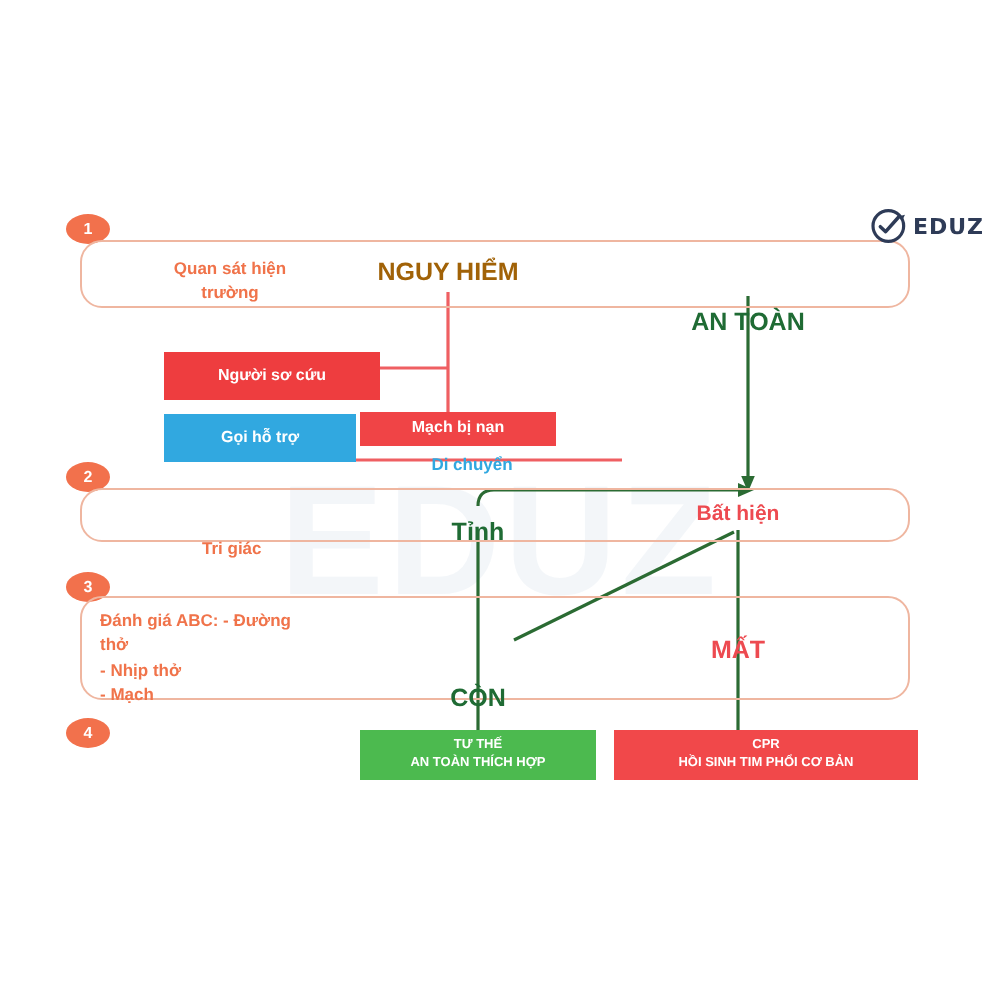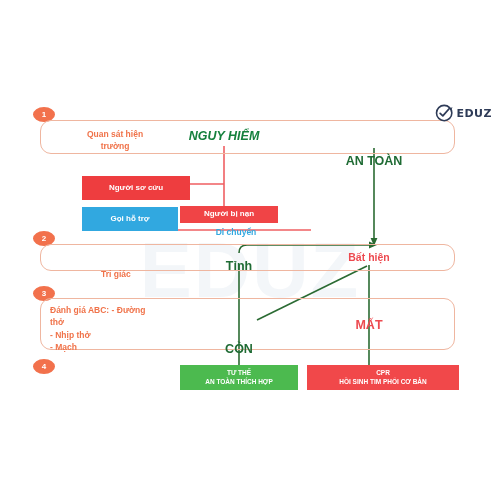--- a/index.html
+++ b/index.html
@@ -62,21 +62,21 @@
 
   
   .branch {
     position: absolute;
     font-size: 12.5px;
     font-weight: 700;
     white-space: nowrap;
     transform: translateX(-50%);
   }
   .branch.small { font-size: 10.5px; }
-  .c-salmon { color: #15803d; font-style: italic; }
+  .c-salmon { color: #a16207; }
   .c-green  { color: #1f6b34; margin-top: 24px; }
   .c-red    { color: #ed4a50; }
 
   
   .box {
     position: absolute;
     display: flex; align-items: center; justify-content: center;
     text-align: center;
     color: #ffffff;
     font-weight: 700;
@@ -155,21 +155,21 @@
       <path d="M6.2 12.4 L9.4 15.4 L17.2 6.6" fill="none" stroke="#2e3b57" stroke-width="2.1" stroke-linecap="round" stroke-linejoin="round"></path>
       <path d="M17.4 6.2 L21 5.2 L19.4 8.6 Z" fill="#2e3b57"></path>
     </svg>
     <span class="word">EDUZ</span>
   </div>
 
   <div class="box red" style="left:82px; top:176px; width:108px; height:24px; font-size:8px;">Người sơ cứu</div>
 
   <div class="box blue" style="left:82px; top:207px; width:96px; height:24px; font-size:8px;">Gọi hỗ trợ</div>
 
-  <div class="box red2" style="left:180px; top:206px; width:98px; height:17px; font-size:8px;">Người bị nạn</div>
+  <div class="box red2" style="left:180px; top:206px; width:98px; height:17px; font-size:8px;">Mạch bị nạn</div>
 
   <div class="free-label" style="left:236px; top:227px; color:#31a8e0;">Di chuyển</div>
 
   <div class="badge" style="left:33px; top:231px;">2</div>
 
   <div class="band" style="left:40px; top:244px; width:415px; height:27px;"></div>
   <div class="band-label" style="left:57px; top:268px;margin-left:44px;">Tri giác</div>
 
   <div class="branch c-green" style="left:239px; top:235px;text-align:right;">Tỉnh</div>
   <div class="branch c-red small" style="left:369px; top:251px;">Bất hiện</div>

